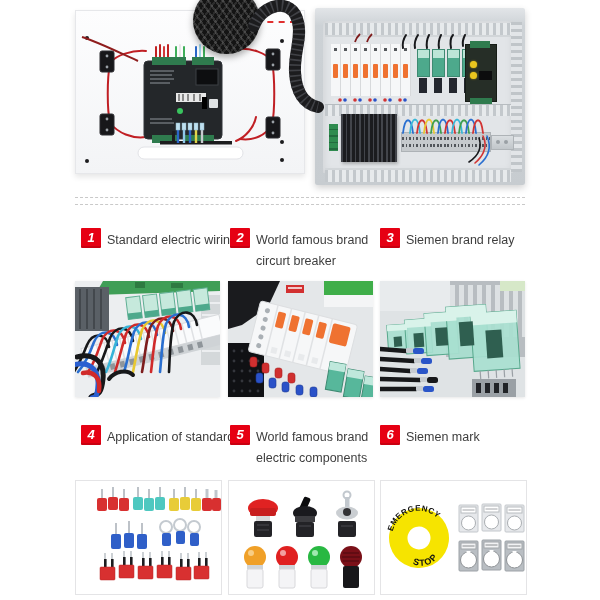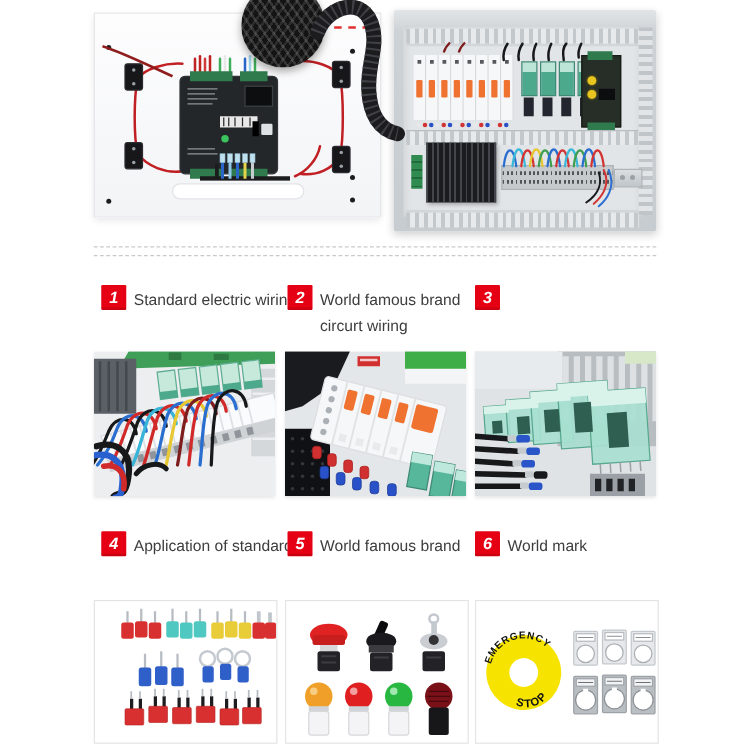--- a/index.html
+++ b/index.html
@@ -277,25 +277,29 @@
     <span class="badge" style="background: rgb(230, 0, 19);">1</span>
     <div class="flines">
       <div>Standard electric wiring</div>
 
     </div>
   </div>
   <div class="feature" style="left:230px;top:228px;">
     <span class="badge" style="background: rgb(230, 0, 19);">2</span>
     <div class="flines">
       <div>World famous brand</div>
-      <div>circurt wiring</div>
+      <div>circurt breaker</div>
     </div>
   </div>
   <div class="feature" style="left:380px;top:228px;">
     <span class="badge" style="background: rgb(230, 0, 19);">3</span>
+    <div class="flines">
+      <div>Siemen brand relay</div>
+
+    </div>
   </div>
 
   <div class="photo" style="left:75px;top:281px;">
     <svg viewBox="0 0 145 116">
       <rect width="145" height="116" fill="#eceef0"></rect>
       <polygon points="28,0 145,0 145,10 20,14" fill="#3f9e57"></polygon>
       <rect x="60" y="1" width="10" height="6" fill="#2e7a42"></rect>
         <rect x="96" y="2" width="12" height="5" fill="#2e7a42"></rect>
       <rect x="0" y="6" width="34" height="44" fill="#5a6066"></rect>
       <g stroke="#43484d" stroke-width="2">
@@ -556,26 +560,27 @@
   <div class="feature" style="left:81px;top:425px;">
     <span class="badge" style="background: rgb(230, 0, 19);">4</span>
     <div class="flines">
       <div>Application of standard</div>
     </div>
   </div>
   <div class="feature" style="left:230px;top:425px;">
     <span class="badge" style="background: rgb(230, 0, 19);">5</span>
     <div class="flines">
       <div>World famous brand</div>
+      <div>electric components</div>
     </div>
   </div>
   <div class="feature" style="left:380px;top:425px;">
     <span class="badge" style="background: rgb(230, 0, 19);">6</span>
     <div class="flines">
-      <div>World mark</div>
+      <div>Siemen mark</div>
 
     </div>
   </div>
 
   <div class="photo bordered" style="left:75px;top:480px;">
     <svg viewBox="0 0 145 113">
       <rect width="145" height="113" fill="#ffffff"></rect>
 
       <g stroke="#b6bcc2" stroke-width="1.8">
         <line x1="26" y1="8" x2="26" y2="18"></line>

